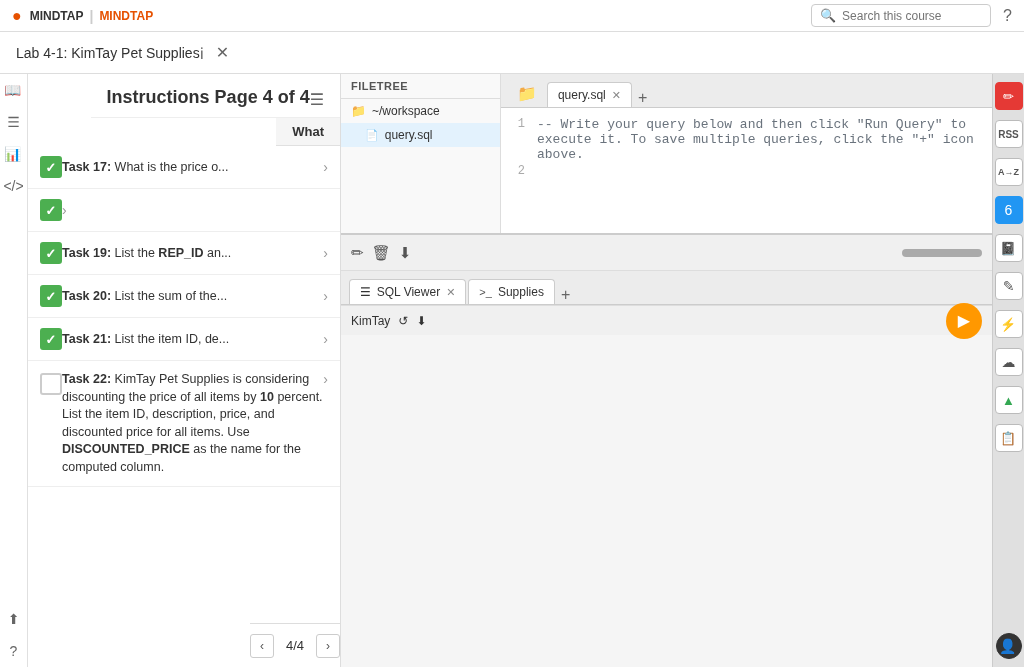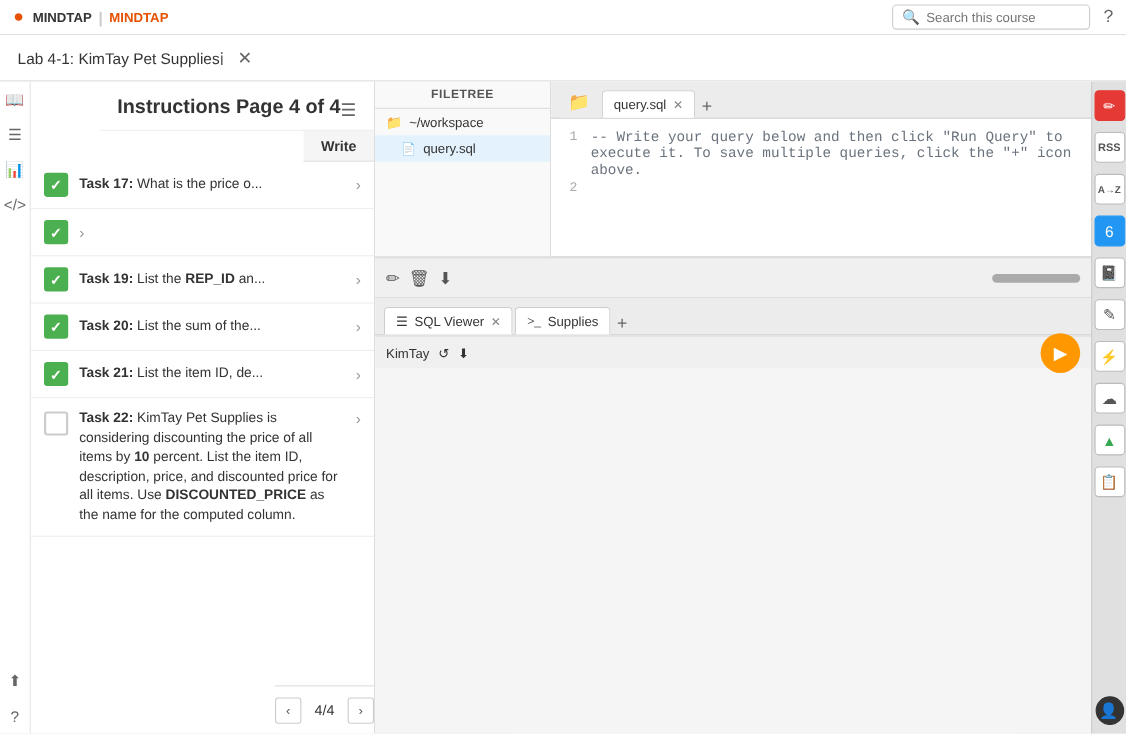--- a/index.html
+++ b/index.html
@@ -89,21 +89,20 @@
       border-bottom: 1px solid #e0e0e0;
     }
 
     .task-list { flex: 1; overflow-y: auto; }
     .task-item {
       display: flex;
       align-items: center;
       padding: 10px 12px;
       border-bottom: 1px solid #eee;
       cursor: pointer;
-      gap: 10px;
     }
     .task-checkbox {
       width: 22px;
       height: 22px;
       border-radius: 3px;
       border: 2px solid #ccc;
       display: flex;
       align-items: center;
       justify-content: center;
       flex-shrink: 0;
@@ -168,21 +167,20 @@
       background: #f9f9f9;
       flex-shrink: 0;
     }
     .file-tree-header {
       padding: 6px 10px;
       font-size: 11px;
       font-weight: 700;
       color: #555;
       letter-spacing: 0.5px;
       border-bottom: 1px solid #ddd;
-      text-align: center;
     }
     .file-tree-item {
       padding: 5px 10px;
       font-size: 12px;
       color: #333;
       display: flex;
       align-items: center;
       gap: 6px;
       cursor: pointer;
     }
@@ -406,21 +404,21 @@
     <div style="flex:1;"></div>
     <span class="left-icon">⬆</span>
     <span class="left-icon">?</span>
   </div>
 
   <div class="instructions-panel">
     <div class="instructions-header">
       <div class="instructions-title">Instructions Page 4 of 4</div>
       <span class="hamburger-icon">☰</span>
     </div>
-    <div class="tasks-label-row">Write</div>
+    <div class="tasks-label-row">What</div>
 
     <div class="task-list">
 
       <div class="task-item">
         <div class="task-checkbox checked"></div>
         <div class="task-text">
           <span class="bold">Task 17:</span> What is the price o...
         </div>
         <span class="task-arrow">›</span>
       </div>

